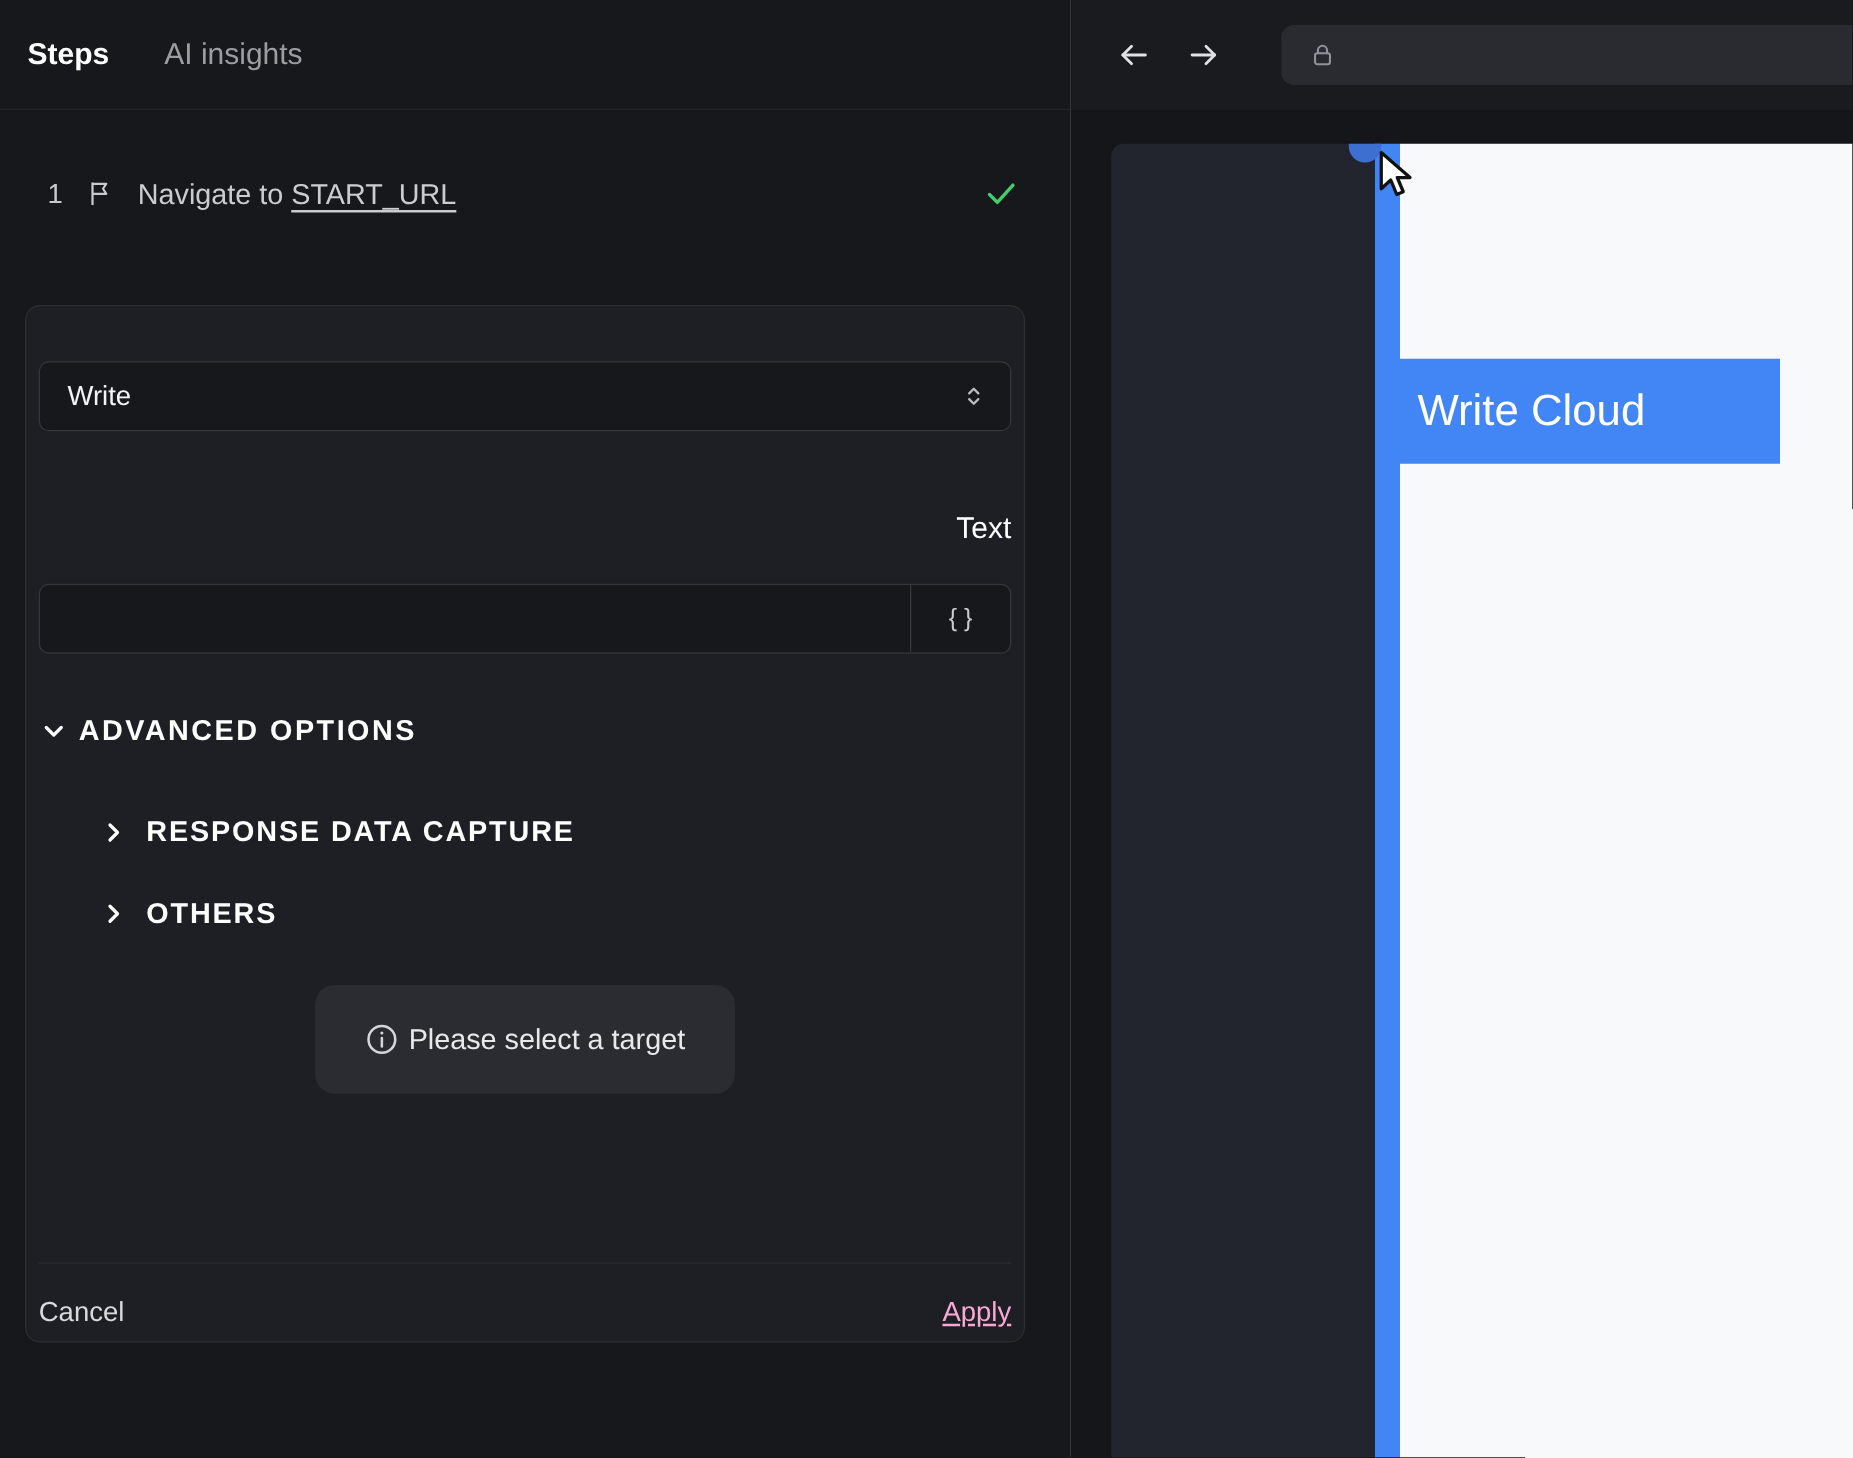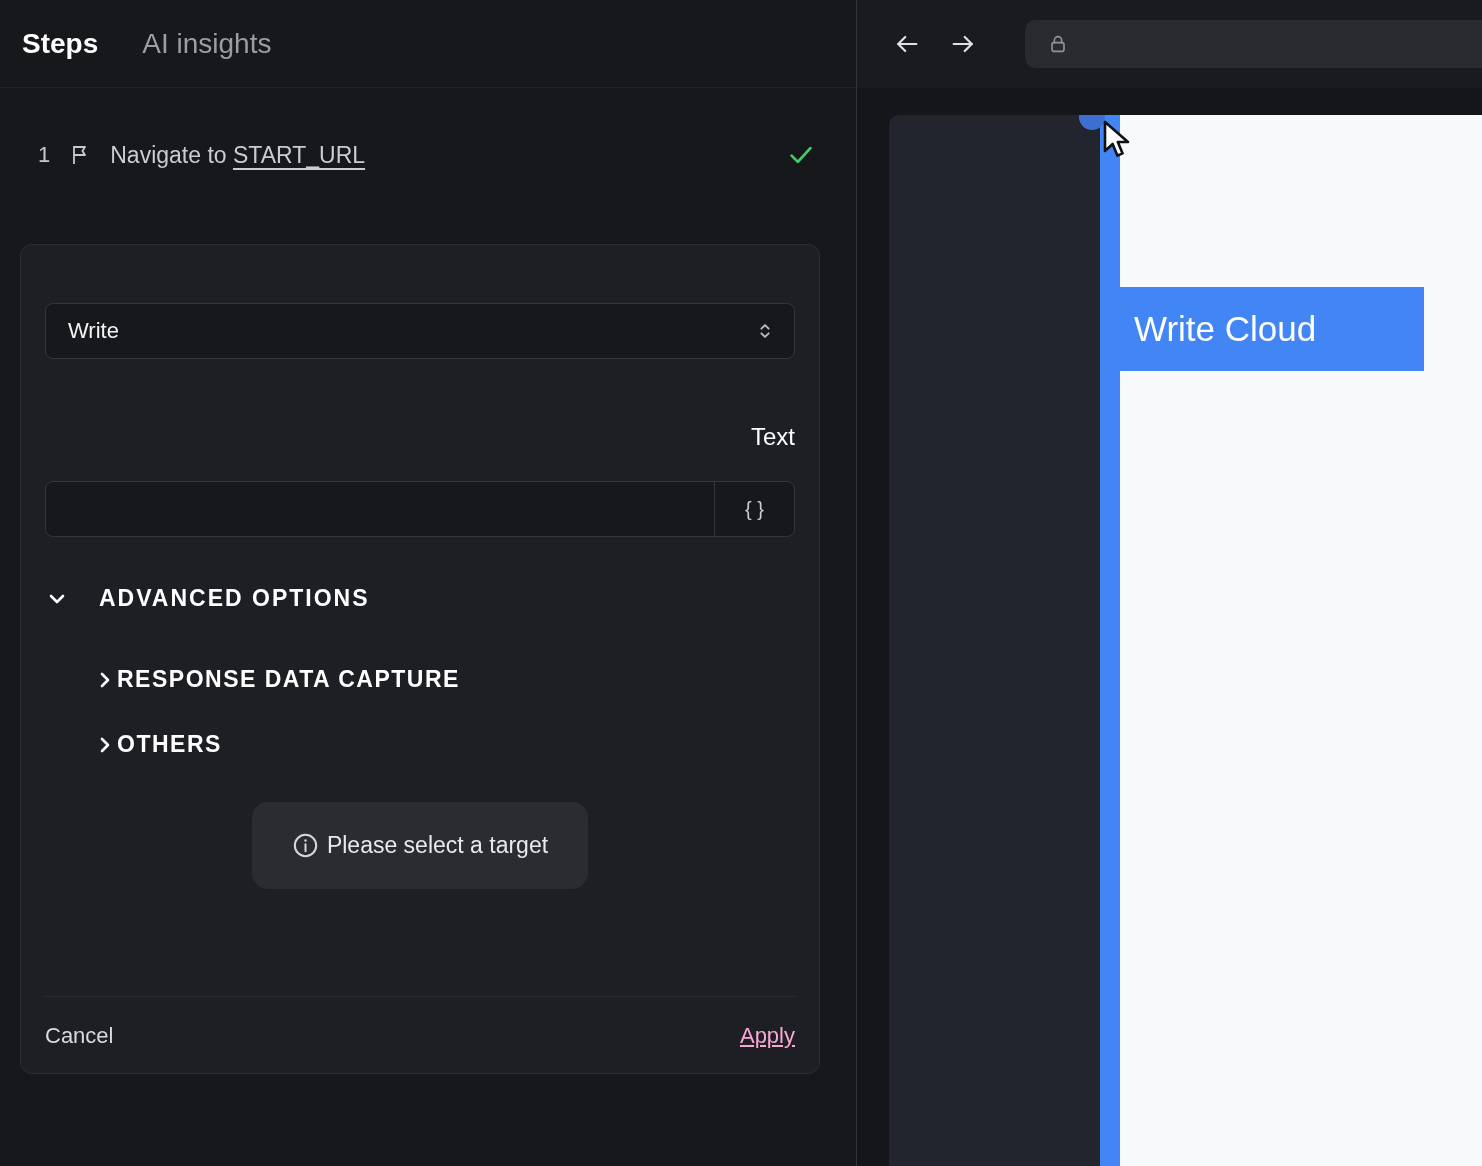--- a/index.html
+++ b/index.html
@@ -16,39 +16,39 @@
     width: 857px; min-width: 857px; height: 100%;
     background: #17181b;
     border-right: 1px solid #333539;
     display: flex; flex-direction: column;
   }
   .left-topbar {
     height: 88px; display: flex; align-items: center;
     gap: 44px; padding-left: 22px;
     border-bottom: 1px solid #222327;
   }
-  .tab { font-size: 28px; color: #9a9da4; cursor: pointer; }
+  .tab { font-size: 24px; color: #9a9da4; cursor: pointer; }
   .tab.active { color: #ffffff; font-weight: 700; }
 
   .step-row {
     display: flex; align-items: center;
     margin-top: 52px; padding: 0 40px 0 38px; gap: 18px;
   }
   .step-index { font-size: 22px; color: #c7cacf; }
   .step-text { font-size: 23px; color: #c9ccd1; }
   .step-link { color: #c9ccd1; text-decoration: underline; text-underline-offset: 5px; cursor: pointer; }
   .step-check { margin-left: auto; }
 
   .editor-card {
     margin: 74px 36px 0 20px;
     height: 830px;
     background: #1d1f24;
     border: 1px solid #2c2e33;
     border-radius: 12px;
-    padding: 24px;
+    padding: 10px;
     display: flex; flex-direction: column;
   }
   .select {
     margin-top: 34px; height: 56px;
     border: 1px solid #35373c; border-radius: 8px;
     background: #17181b;
     display: flex; align-items: center; justify-content: space-between;
     padding: 0 18px 0 22px;
     font-size: 22px; color: #f2f3f4; cursor: pointer;
   }
@@ -63,27 +63,27 @@
     flex: 1; background: transparent; border: none; outline: none;
     color: #e8e9eb; font-size: 22px; padding: 0 18px;
     font-family: "Liberation Sans", sans-serif;
   }
   .braces-btn {
     width: 80px; border: none; border-left: 1px solid #35373c;
     background: transparent; color: #c9ccd1; font-size: 20px;
     cursor: pointer; font-family: "Liberation Sans", sans-serif;
   }
   .adv-row {
-    margin-top: 48px; display: flex; align-items: center; gap: 30px;
+    margin-top: 48px; display: flex; align-items: center; gap: 8px;
     font-size: 23px; font-weight: 700; letter-spacing: 2px; color: #ffffff;
     cursor: pointer;
   }
   .sub-row {
     margin-top: 54px; margin-left: 48px;
-    display: flex; align-items: center; 
+    display: flex; align-items: center; gap: 14px;
     font-size: 23px; font-weight: 700; letter-spacing: 1.5px; color: #ffffff;
     cursor: pointer;
   }
   .sub-row + .sub-row { margin-top: 38px; }
   .notice {
     margin-top: 44px; align-self: center;
     background: #2a2c31; border-radius: 16px;
     padding: 30px 40px;
     display: flex; align-items: center; gap: 8px;
     font-size: 23px; color: #e8e9eb;

